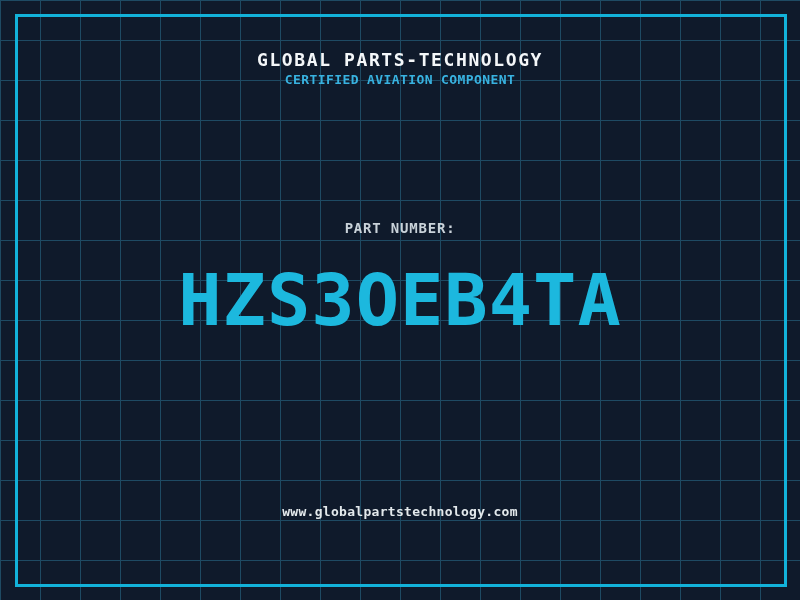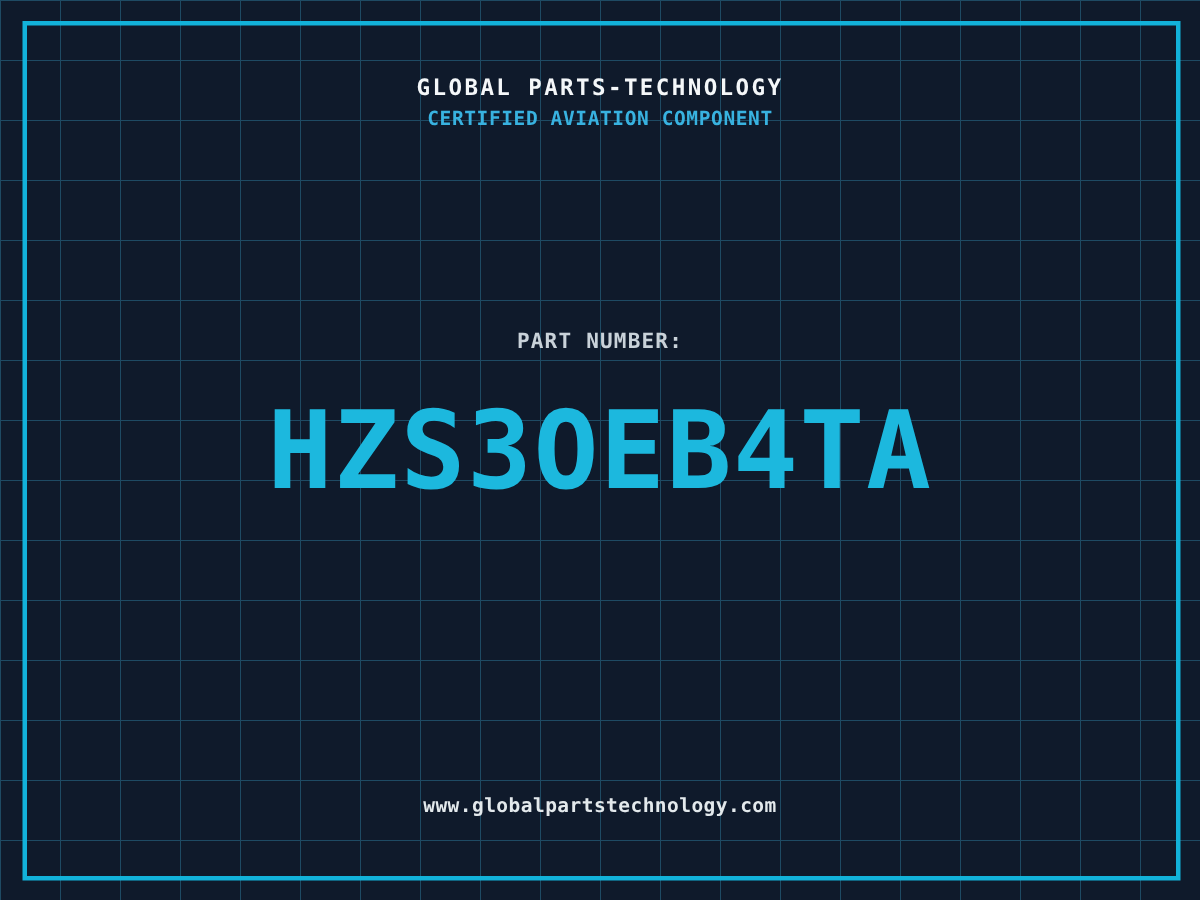--- a/index.html
+++ b/index.html
@@ -34,21 +34,21 @@
   .line {
     position: absolute;
     left: 0;
     width: 100%;
     text-align: center;
     white-space: nowrap;
   }
 
   .title {
     top: 49px;
-    font-size: 15px;
+    font-size: 18px;
     font-weight: bold;
     letter-spacing: 1.6px;
     color: #f4f7f9;
   }
 
   .subtitle {
     top: 72px;
     font-size: 13px;
     font-weight: bold;
     letter-spacing: 0.4px;
@@ -65,21 +65,21 @@
 
   .part-number {
     top: 258px;
     font-size: 72px;
     font-weight: bold;
     letter-spacing: 1px;
     color: #1cb8de;
   }
 
   .website {
-    top: 530px;
+    top: 504px;
     font-size: 13px;
     font-weight: bold;
     letter-spacing: 0.3px;
     color: #e3e9ec;
   }
 </style>
 </head>
 <body>
 
 <div class="frame"></div>

